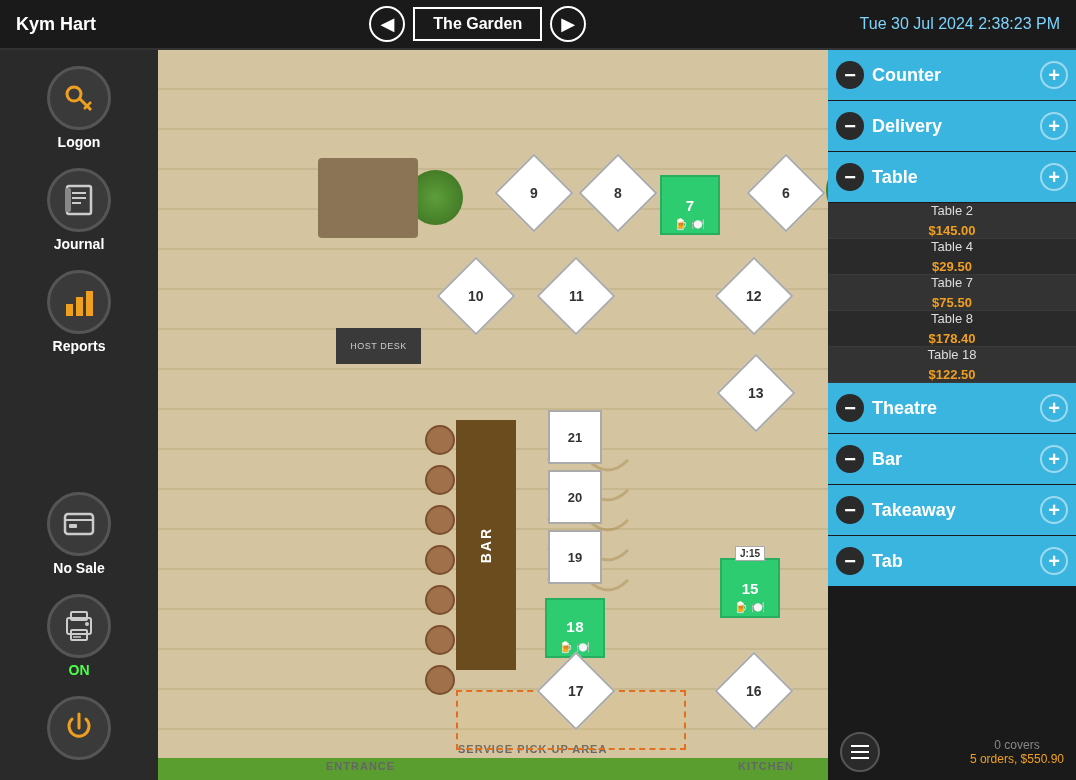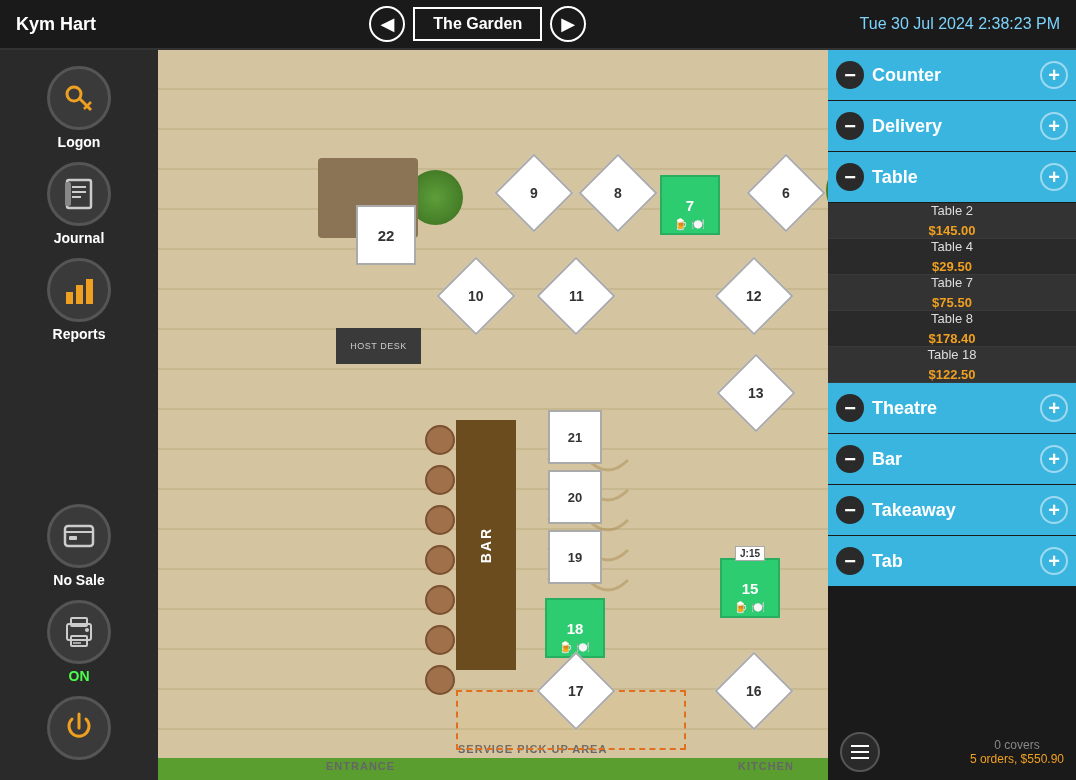--- a/index.html
+++ b/index.html
@@ -69,20 +69,21 @@
     }
 
     
     #sidebar {
       width: 158px;
       background: #2a2a2a;
       display: flex;
       flex-direction: column;
       align-items: center;
       padding: 10px 0;
+      gap: 6px;
       flex-shrink: 0;
     }
     .sidebar-btn {
       width: 120px;
       display: flex;
       flex-direction: column;
       align-items: center;
       cursor: pointer;
       padding: 6px 0;
     }
@@ -426,23 +427,20 @@
       <path d="M10,110 Q30,90 50,110 Q70,130 90,110" fill="none" stroke="#a08040" stroke-width="3"></path>
       <path d="M10,140 Q30,120 50,140 Q70,160 90,140" fill="none" stroke="#a08040" stroke-width="3"></path>
     </svg>
 
     <div class="label-text" style="left:300px;bottom:25px;">SERVICE PICK UP AREA</div>
     <div class="label-text" style="left:168px;bottom:8px;">ENTRANCE</div>
     <div class="label-text" style="left:580px;bottom:8px;">KITCHEN</div>
 
     <div style="position:absolute;left:298px;bottom:30px;width:230px;height:60px;border:2px dashed #e07020;background:rgba(255,200,100,0.08);"></div>
 
-    <div class="table-item" style="left:198px;top:155px;">
-      <div class="table-square">22</div>
-    </div>
 
     <div class="table-item" style="left:348px;top:115px;">
       <div class="table-diamond">
           <span class="table-diamond-label">9</span>
         </div>
     </div>
 
     <div class="table-item" style="left:432px;top:115px;">
       <div class="table-diamond">
           <span class="table-diamond-label">8</span>
@@ -506,21 +504,21 @@
         <div class="timer-badge">J:15</div>
         15
         <div style="position:absolute;bottom:2px;left:50%;transform:translateX(-50%);display:flex;gap:3px;">
           <span style="font-size:11px;">🍺</span>
           <span style="font-size:11px;">🍽️</span>
         </div>
       </div>
     </div>
 
     <div class="table-item" style="left:387px;top:548px;">
-      <div class="table-square table-active" style="position:relative;">
+      <div class="table-square table-active" style="position:relative;font-family:Liberation Mono, monospace;">
         18
         <div style="position:absolute;bottom:2px;left:50%;transform:translateX(-50%);display:flex;gap:3px;">
           <span style="font-size:11px;">🍺</span>
           <span style="font-size:11px;">🍽️</span>
         </div>
       </div>
     </div>
 
     <div class="table-item" style="left:390px;top:613px;">
       <div class="table-diamond">

